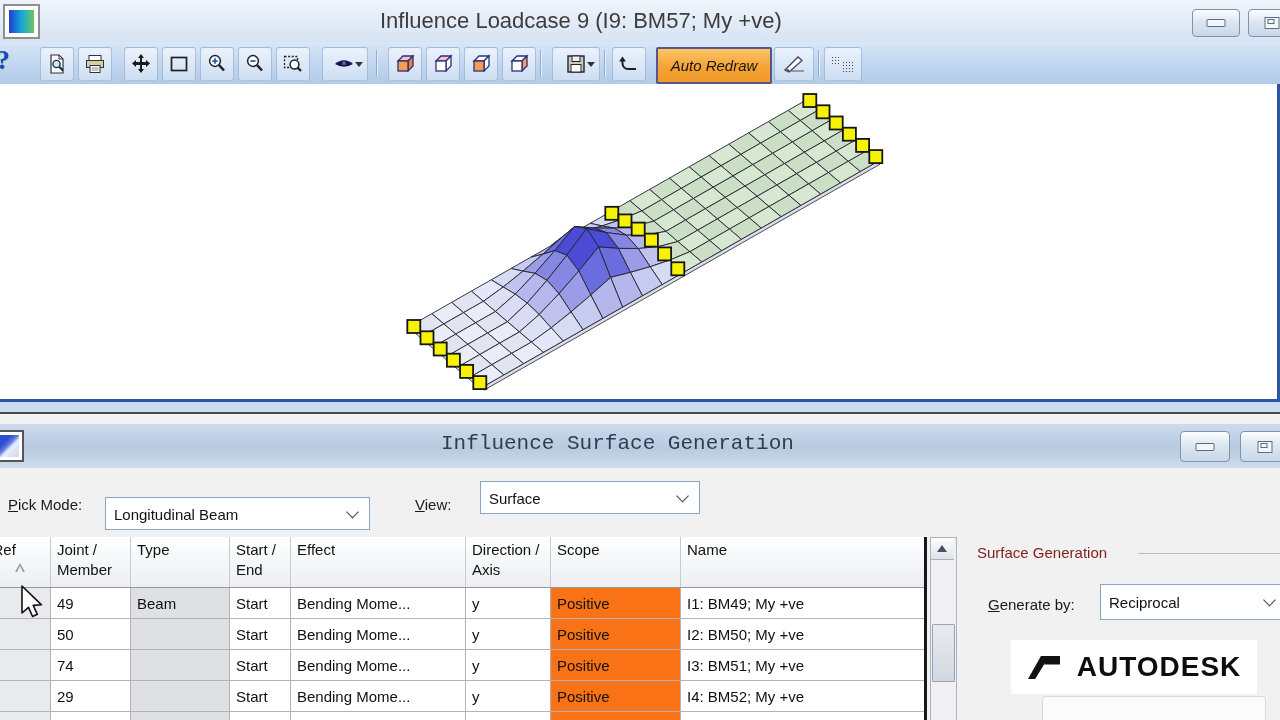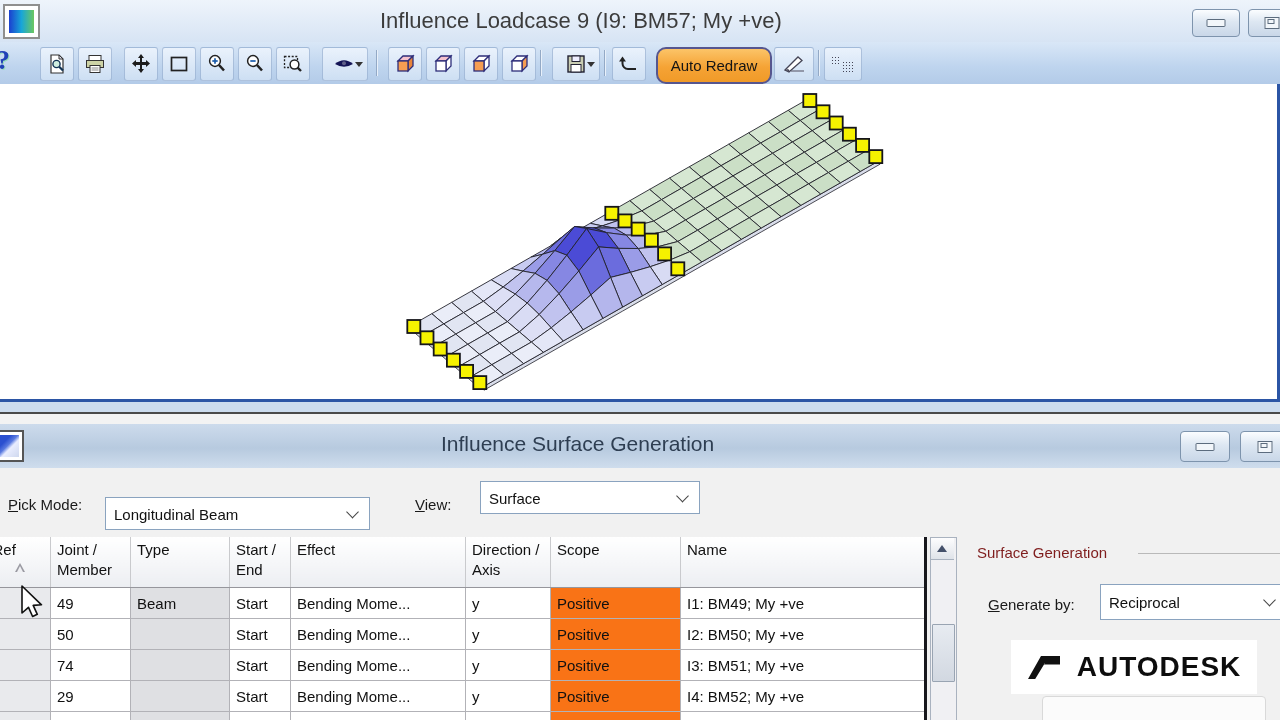--- a/index.html
+++ b/index.html
@@ -23,43 +23,43 @@
       width:13px;height:10px;border:1.5px solid #5c6c7e;background:#f2f6fa;}
   .glyph-restore i{position:absolute;left:2px;top:1px;width:5px;height:3px;border:1.5px solid #5c6c7e;display:block;}
 
   
   #toolbar{position:absolute;left:0;top:42px;width:1280px;height:42px;
       background:linear-gradient(#d9e7f7,#bed4ee 60%,#b3cbe8);border-bottom:1px solid #8fa6c4;}
   .tbtn{position:absolute;top:5px;width:32px;height:32px;border:1px solid rgba(125,155,195,.55);
       border-radius:3px;background:linear-gradient(#eaf2fc,#cddff3);display:flex;align-items:center;justify-content:center;}
   .tsep{position:absolute;top:8px;width:1px;height:26px;background:#93a9c6;box-shadow:1px 0 0 #e8f0fa;}
   #btn-autoredraw{position:absolute;left:656px;top:5px;width:112px;height:33px;
-      background:linear-gradient(#fcc468,#f5a335 55%,#f09a28);border:2px solid #56568f;border-radius:10px;
-      font-size:15px;color:#151515;display:flex;align-items:center;justify-content:center;}
+      background:linear-gradient(#fcc468,#f5a335 55%,#f09a28);border:2px solid #56568f;border-radius:2px;
+      font-size:15px;color:#151515;display:flex;align-items:center;justify-content:center;font-style:italic;}
   #help-q{position:absolute;left:-4px;top:2px;font-family:"Liberation Serif",serif;
       font-weight:bold;font-size:28px;color:#2142b8;text-shadow:1px 1px 0 #9db;}
   .dropmark{position:absolute;right:4px;top:14px;width:0;height:0;
       border-left:4px solid transparent;border-right:4px solid transparent;border-top:5px solid #333;}
 
   
   #view{position:absolute;left:0;top:84px;width:1277px;height:315px;background:#fff;
       border-right:3px solid #2b55a5;}
   #mesh-svg{position:absolute;left:0;top:0;}
 
   
   #strip-blue{position:absolute;left:0;top:399px;width:1280px;height:3px;background:#2b55a5;}
   #strip-lblue{position:absolute;left:0;top:402px;width:1280px;height:10px;background:#ccdcee;}
   #strip-dark{position:absolute;left:0;top:412px;width:1280px;height:2px;background:#4a4a4a;}
   #strip-light{position:absolute;left:0;top:414px;width:1280px;height:10px;background:#f3f3f3;}
 
   
   #botwin{position:absolute;left:0;top:424px;width:1280px;height:296px;background:#f1f1f1;}
   #bot-titlebar{position:absolute;left:0;top:0;width:1280px;height:44px;
       background:linear-gradient(#cdDBec,#b7cadf 55%,#cfdded);border-bottom:1px solid #c2cfdd;}
-  #bot-title{left:441px;font-size:21px;color:#2e3e52;}
+  #bot-title{left:441px;font-size:21px;color:#2e3e52;font-family:Liberation Mono, monospace;}
   #bot-appicon{left:-10px;top:6px;width:30px;height:28px;border-color:#555;}
   #bot-appicon .grad{position:absolute;inset:3px;background:linear-gradient(135deg,#2a4fd0 35%,#5a7ae0 50%,#e9edff 62%,#cfd8ee);}
 
   
   #controls{position:absolute;left:0;top:44px;width:1280px;height:64px;background:#f1f1f1;text-align:right;}
   .ctl-label{position:absolute;display:inline-block;font-size:15px;color:#1a1a1a;}
   .ctl-label::first-letter{text-decoration:underline;}
   .dd{position:absolute;background:#fff;border:1px solid #8aa3bf;font-size:15px;color:#111;}
   .dd .val{position:absolute;left:8px;top:50%;transform:translateY(-50%);white-space:nowrap;}
   .chev{position:absolute;right:12px;top:50%;width:8px;height:8px;

